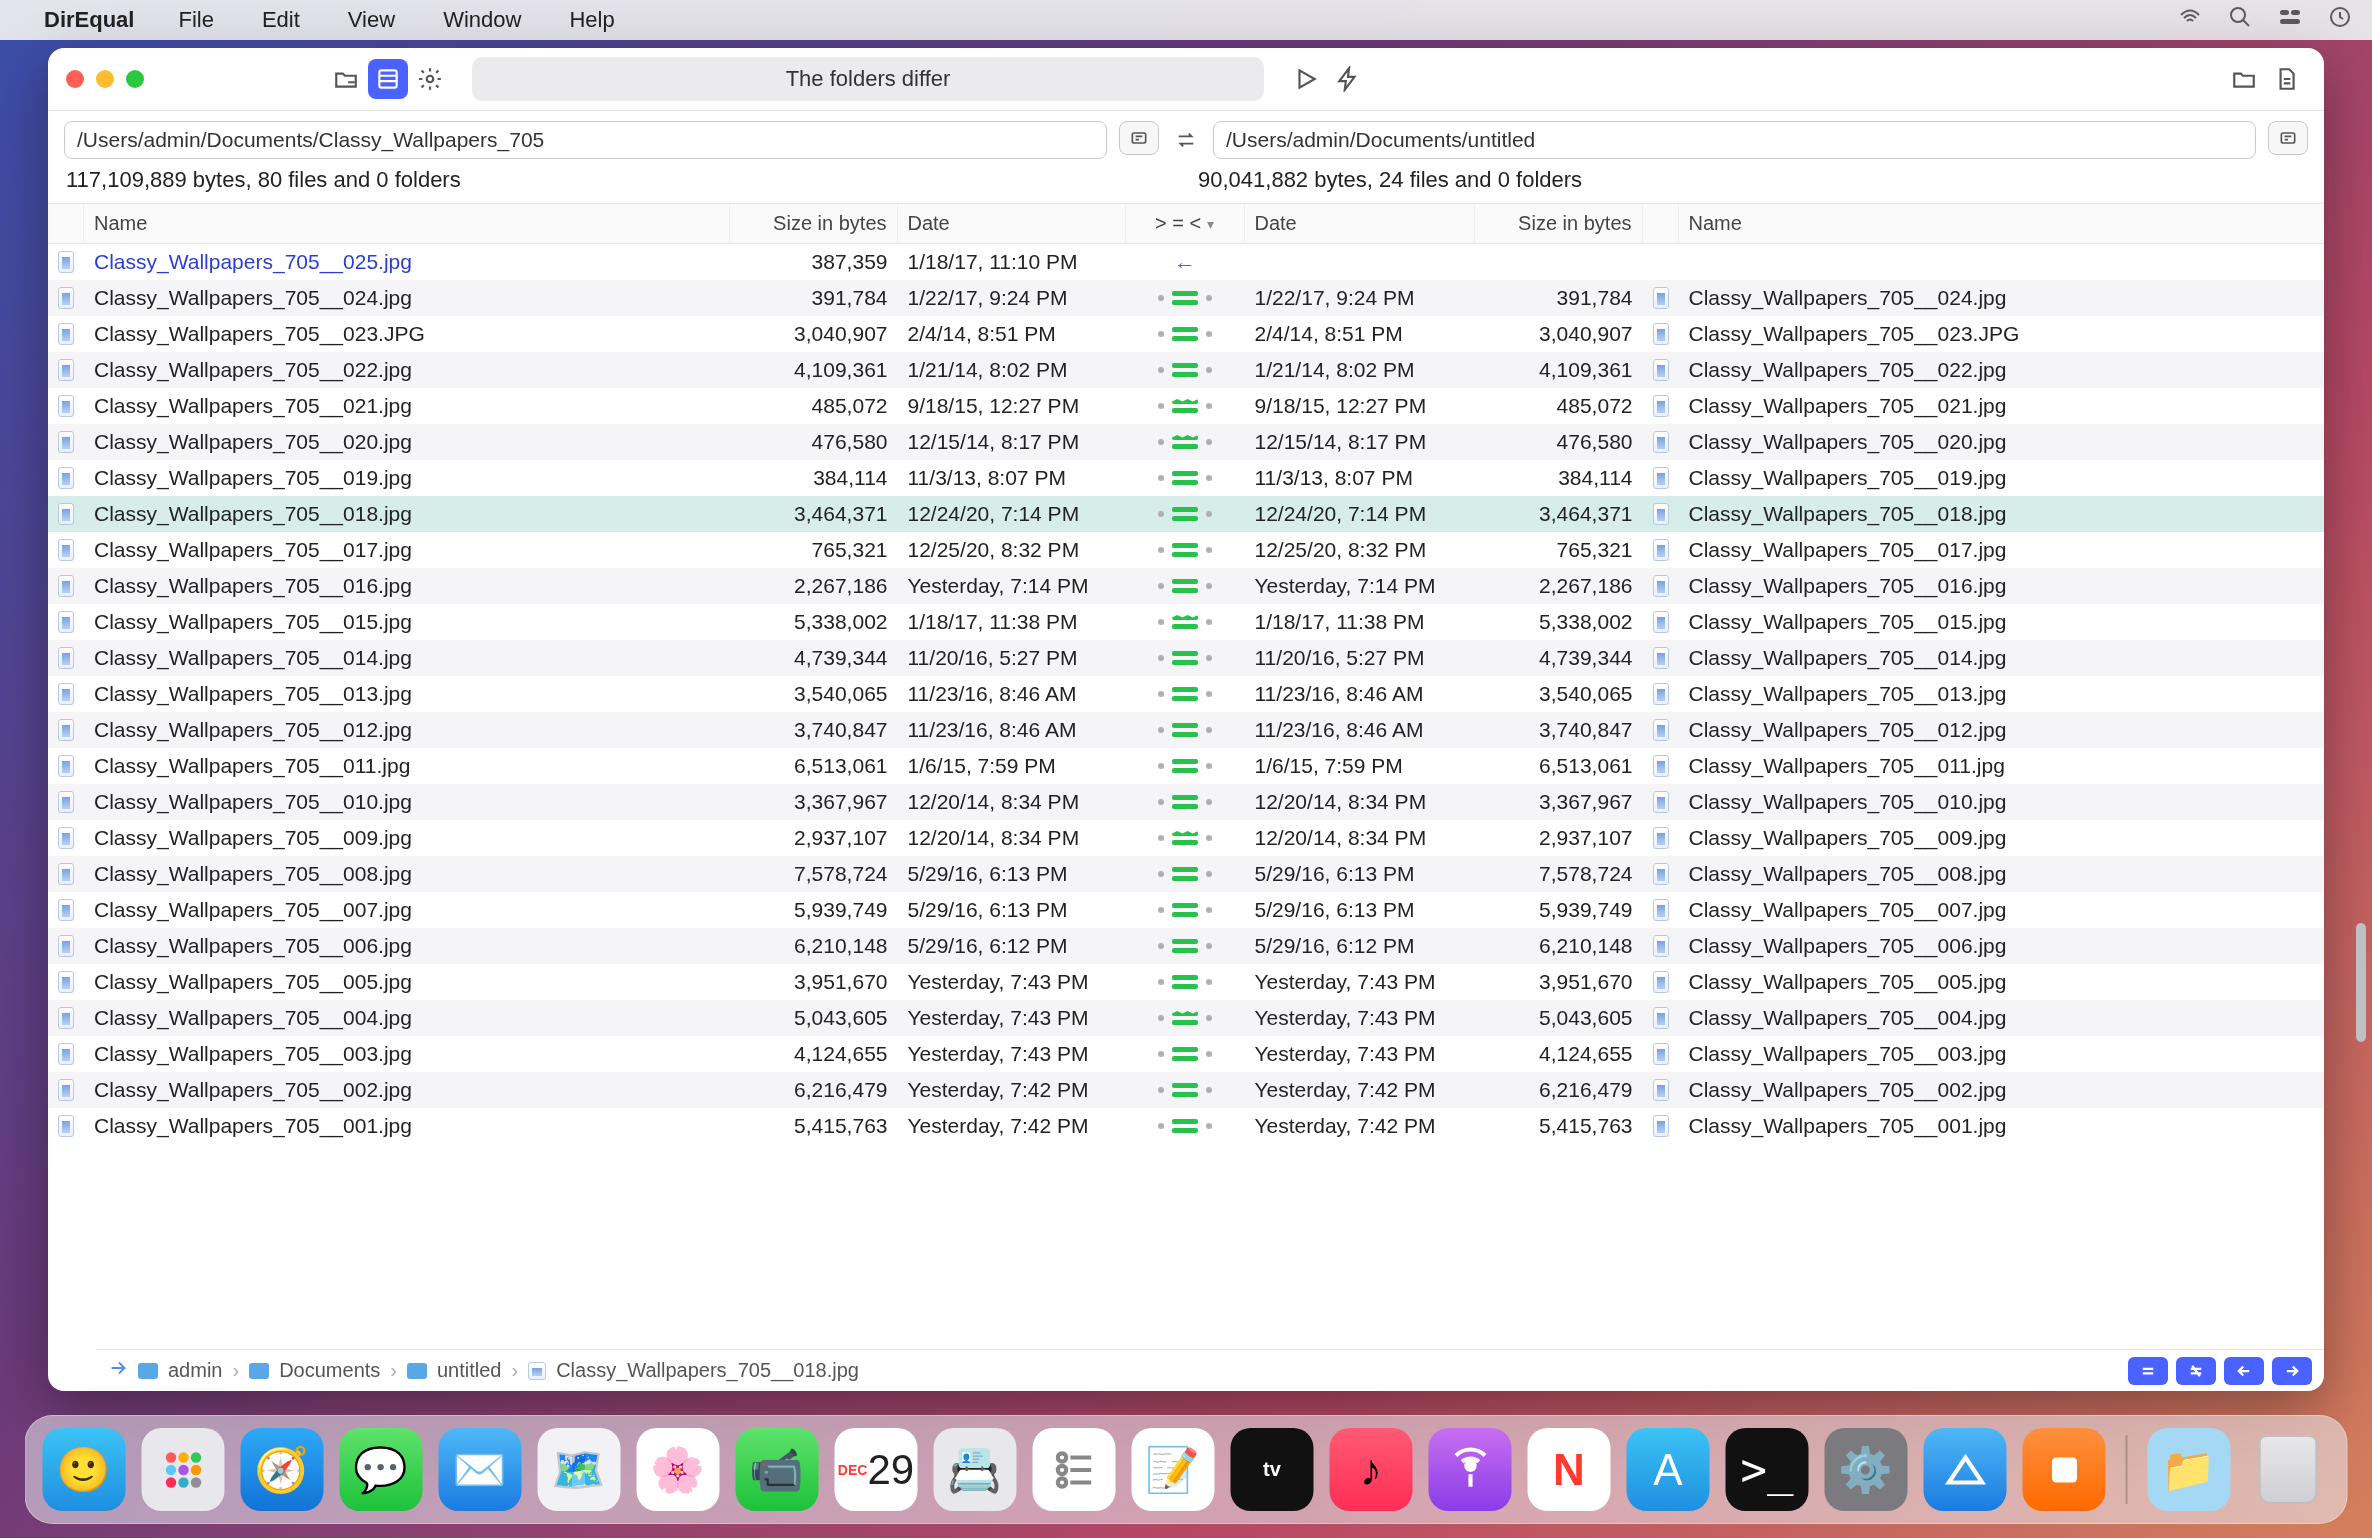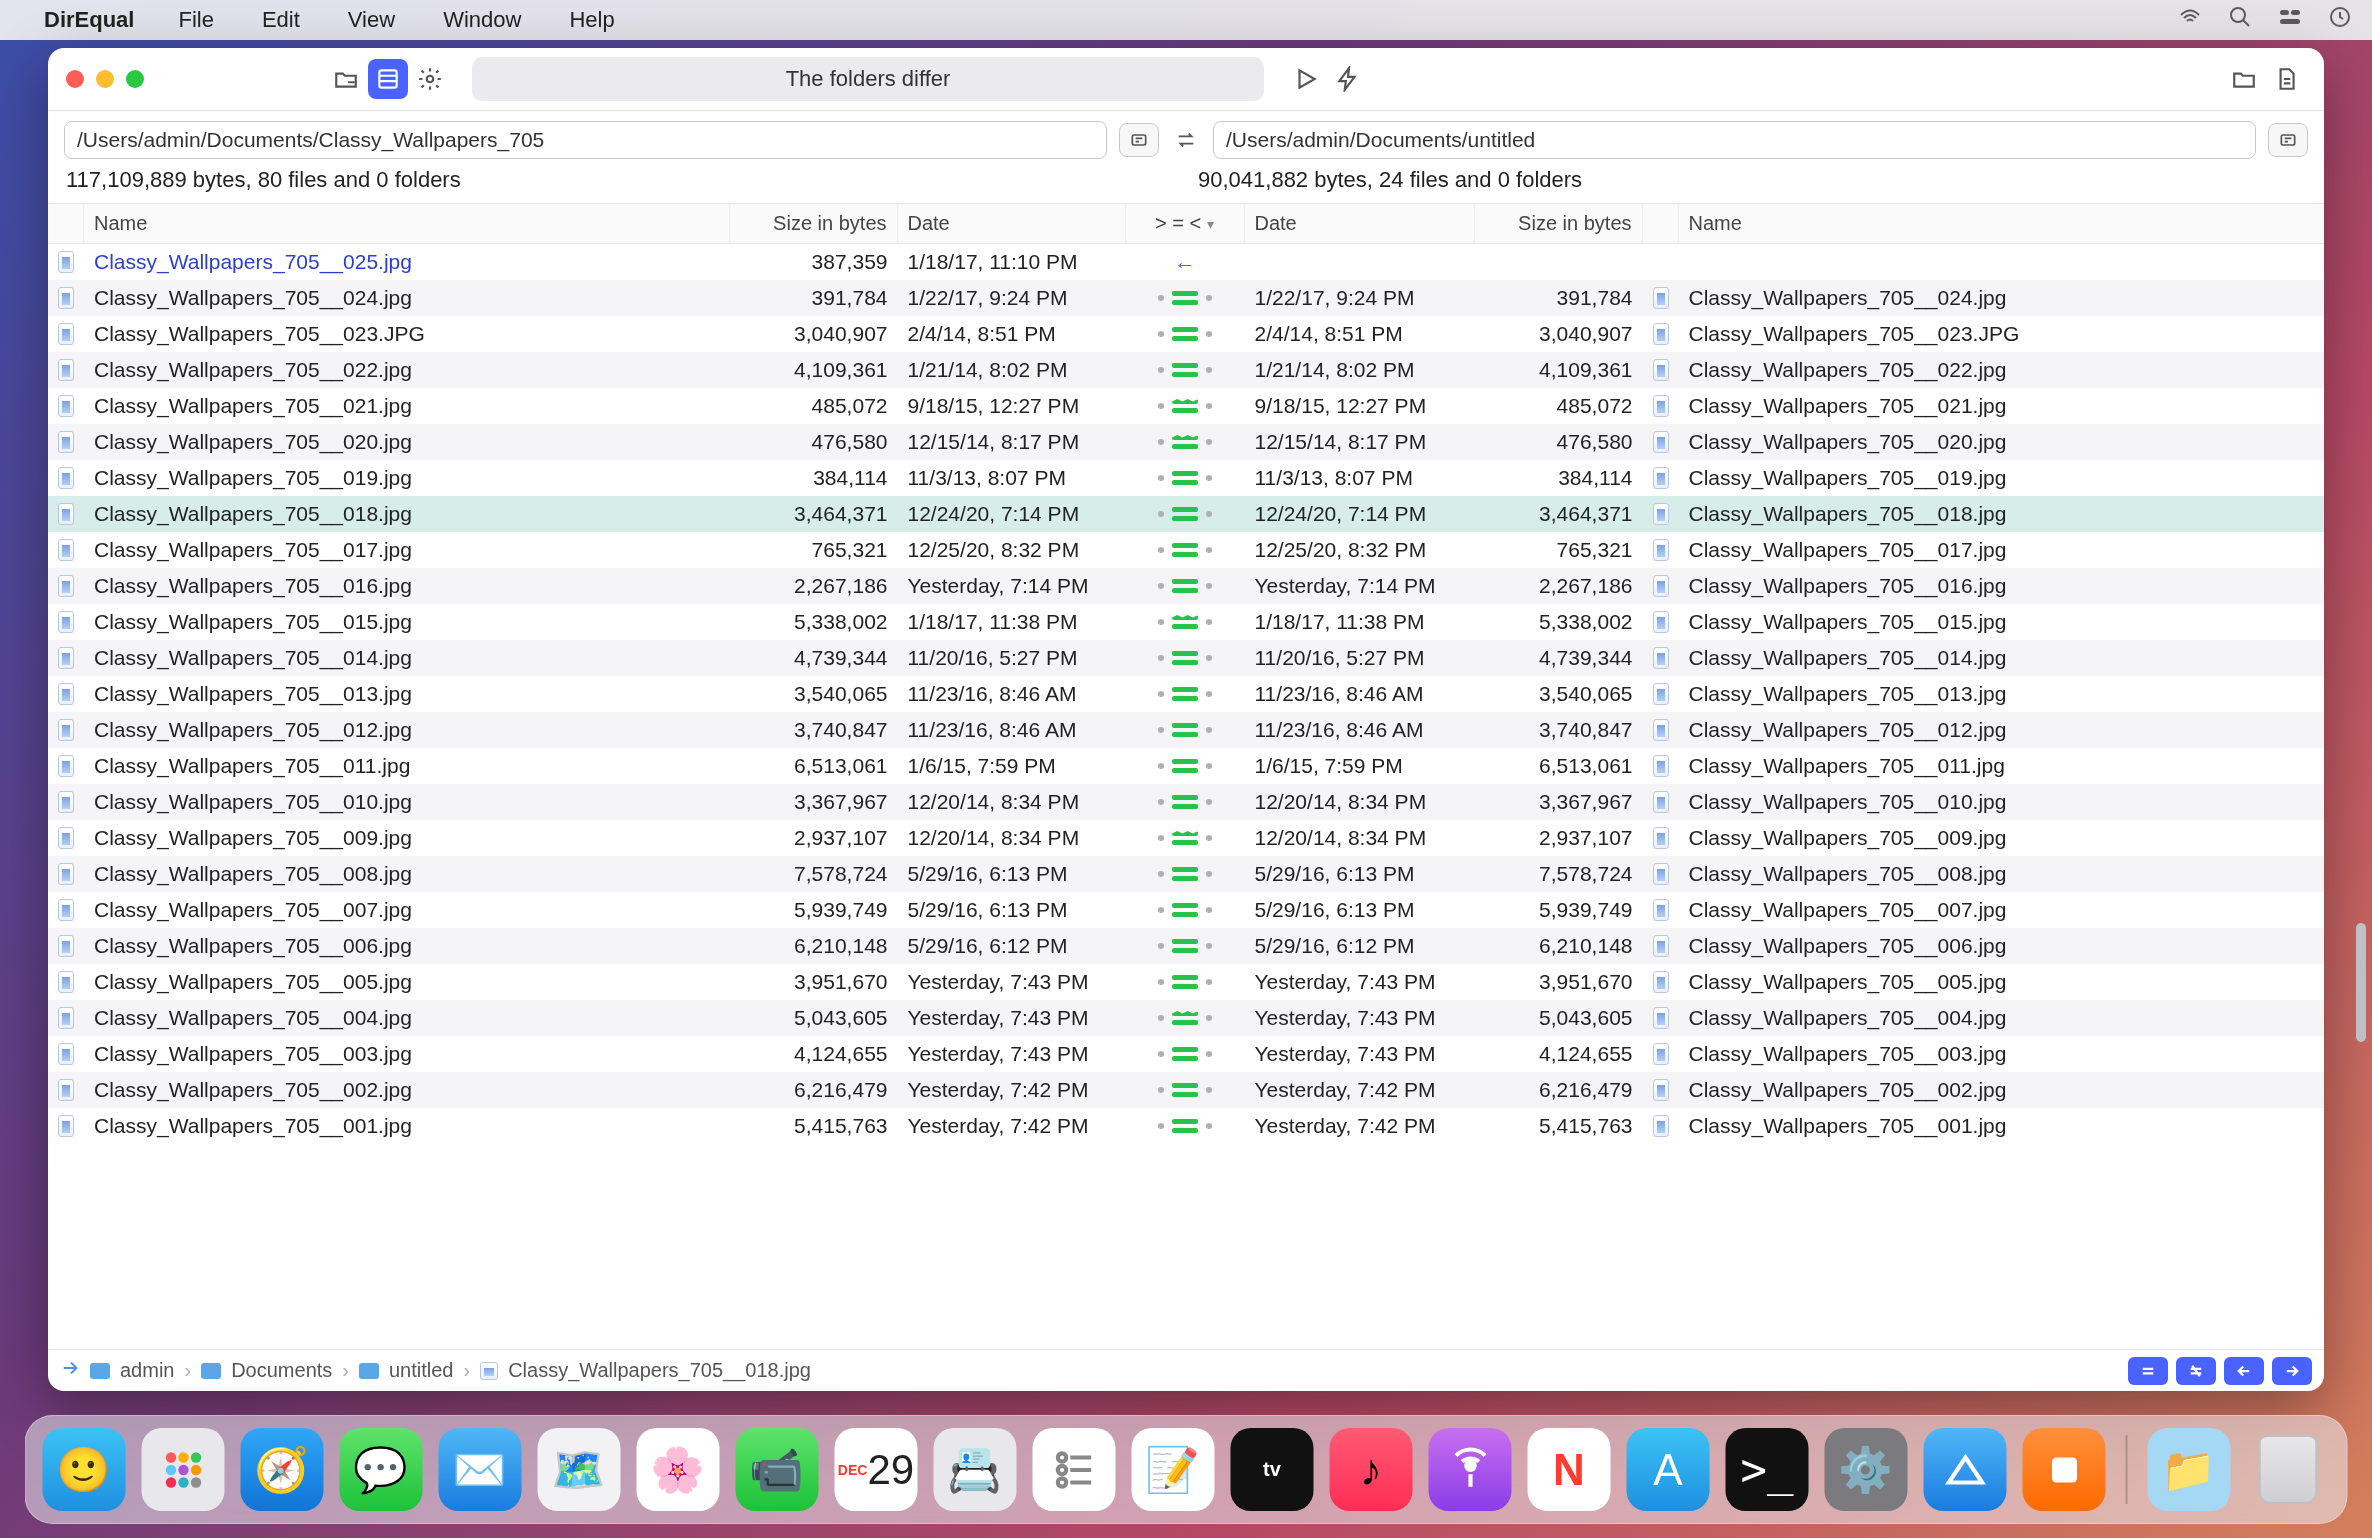--- a/index.html
+++ b/index.html
@@ -36,21 +36,21 @@
 .traffic { display:flex; gap:12px; margin-right:20px;}
 .traffic span{ width:18px;height:18px;border-radius:50%; display:block;}
 .traffic .r{background:#ff5f57;} .traffic .y{background:#febc2e;} .traffic .g{background:#28c840;}
 .tbtn{ width:40px;height:40px; display:flex;align-items:center;justify-content:center; border-radius:8px; color:#555;}
 .tbtn.active{ background:#4a62ff; color:#fff;}
 .tbtn svg{width:26px;height:26px;}
 .status-pill{ flex:1; max-width:792px; margin:0 20px; background:#ebebed; border-radius:10px; height:44px; display:flex; align-items:center; justify-content:center; font-size:22px; color:#333;}
 .titlebar .spacer{flex:1;}
 
 
-.paths{ display:flex; align-items:center; padding:10px 16px 6px; gap:12px;}
+.paths{ display:flex; padding:10px 16px 6px; gap:12px;}
 .path-input{ flex:1; border:1px solid #c8c8c8; border-radius:8px; height:38px; padding:0 12px; font-size:21px; color:#333; background:#fff;}
 .path-btn{ width:40px;height:34px; border:1px solid #c8c8c8; border-radius:8px; display:flex;align-items:center;justify-content:center; background:#f7f7f7;}
 .path-btn svg{width:20px;height:20px; color:#555;}
 .swap-btn{ width:30px; display:flex;align-items:center;justify-content:center; color:#555;}
 
 
 .stats{ display:flex; padding:2px 18px 10px; font-size:22px; color:#222;}
 .stats .half{ flex:1;}
 .stats b{font-weight:400;}
 
@@ -82,21 +82,21 @@
 .date{ color:#222;}
 .cmp-cell{ display:flex; align-items:center; justify-content:center; gap:8px; width:100%;}
 .dot{ width:6px;height:6px;border-radius:50%; background:#b0b0b0;}
 .eq{ width:26px; height:14px; display:flex; flex-direction:column; justify-content:space-between;}
 .eq span{height:5px; background:#27c24c; border-radius:2px;}
 .eq.wave span:first-child{ background:#27c24c; clip-path: polygon(0 50%,20% 0,40% 50%,60% 0,80% 50%,100% 0,100% 100%,0 100%);}
 .arrow-left{ color:#6a5acd; font-size:22px;}
 .chevd{ font-size:14px; color:#888; margin-left:4px;}
 
 
-.footer{ height:42px; border-top:1px solid #e5e5e5; display:flex; align-items:center; padding:0 12px; font-size:20px; color:#555; gap:8px;}
+.footer{ height:42px; border-top:1px solid #e5e5e5; display:flex; align-items:center; padding:0 12px; font-size:20px; color:#555; gap:8px;margin-left:48px;}
 .crumb{ display:flex; align-items:center; gap:10px;}
 .crumb .sep{ color:#aaa;}
 .fic{ width:20px;height:16px; background:#5aa7e8; border-radius:3px; display:inline-block;}
 .footer-right{ margin-left:auto; display:flex; gap:8px;}
 .fbtn{ width:40px;height:28px; background:#4a62ff; border-radius:6px; display:flex;align-items:center;justify-content:center; color:#fff;}
 .fbtn svg{width:18px;height:18px;}
 
 
 .dock{
   position:absolute; left:50%; transform:translateX(-50%); bottom:14px;

